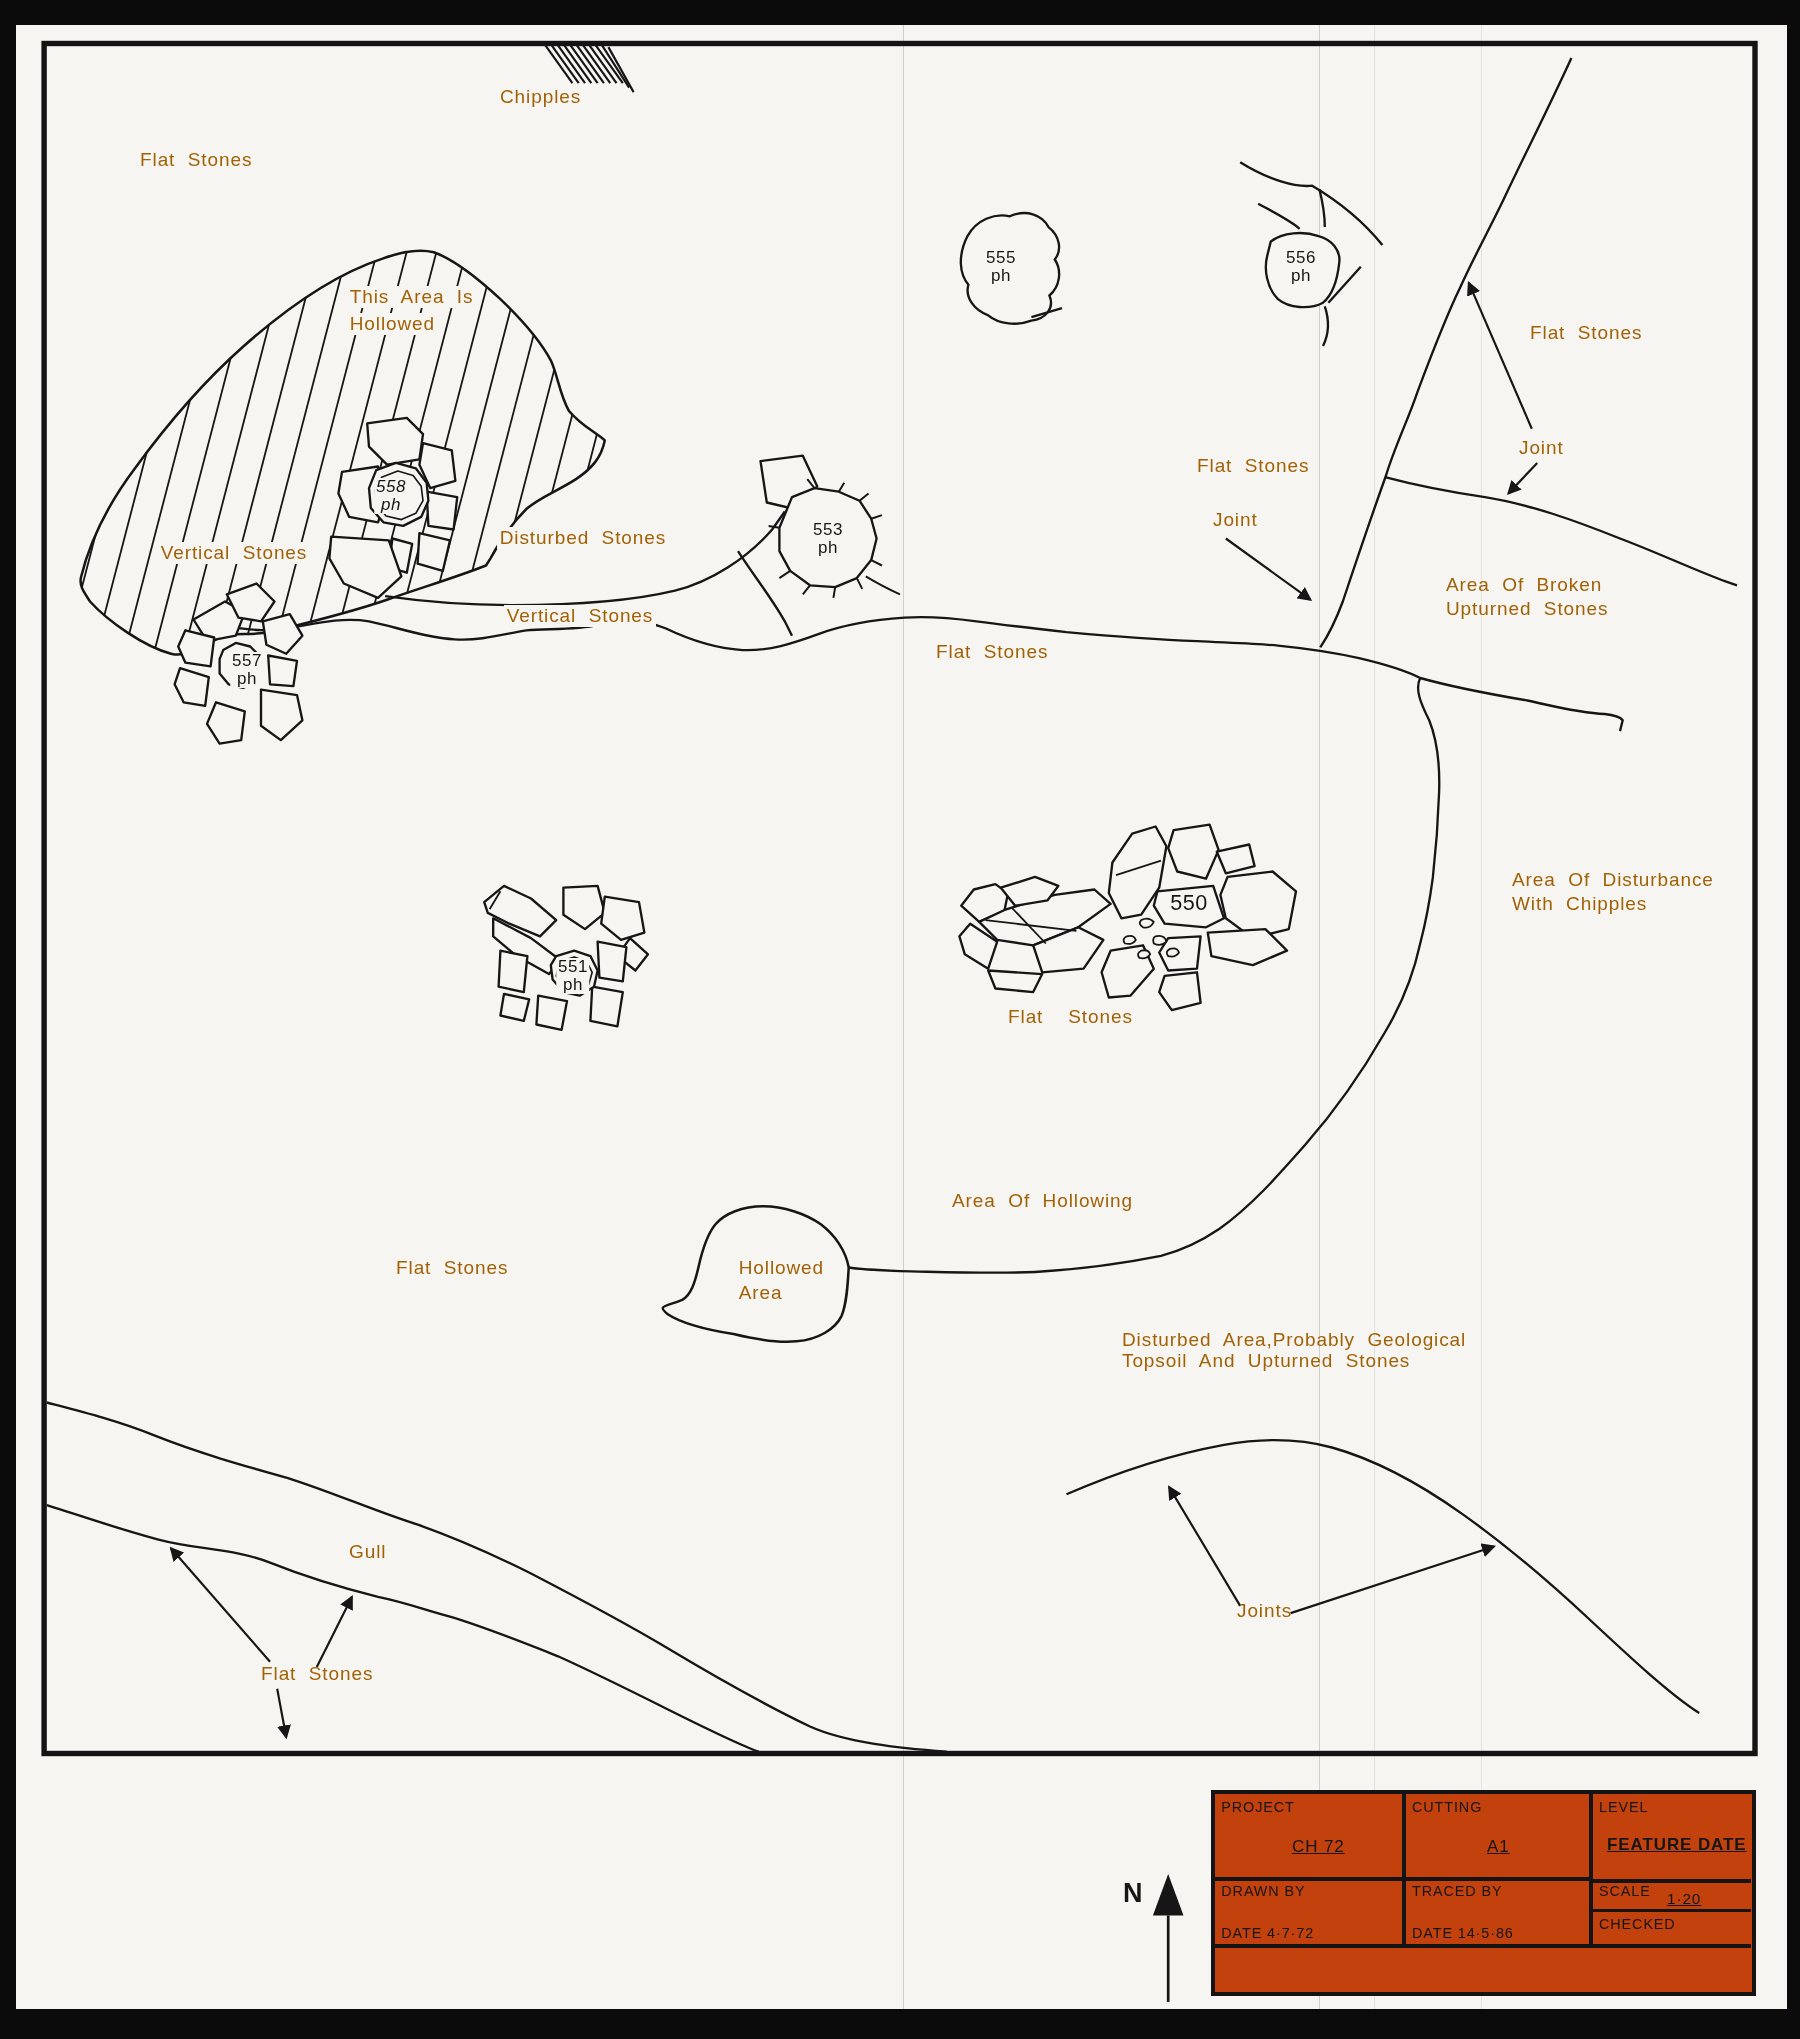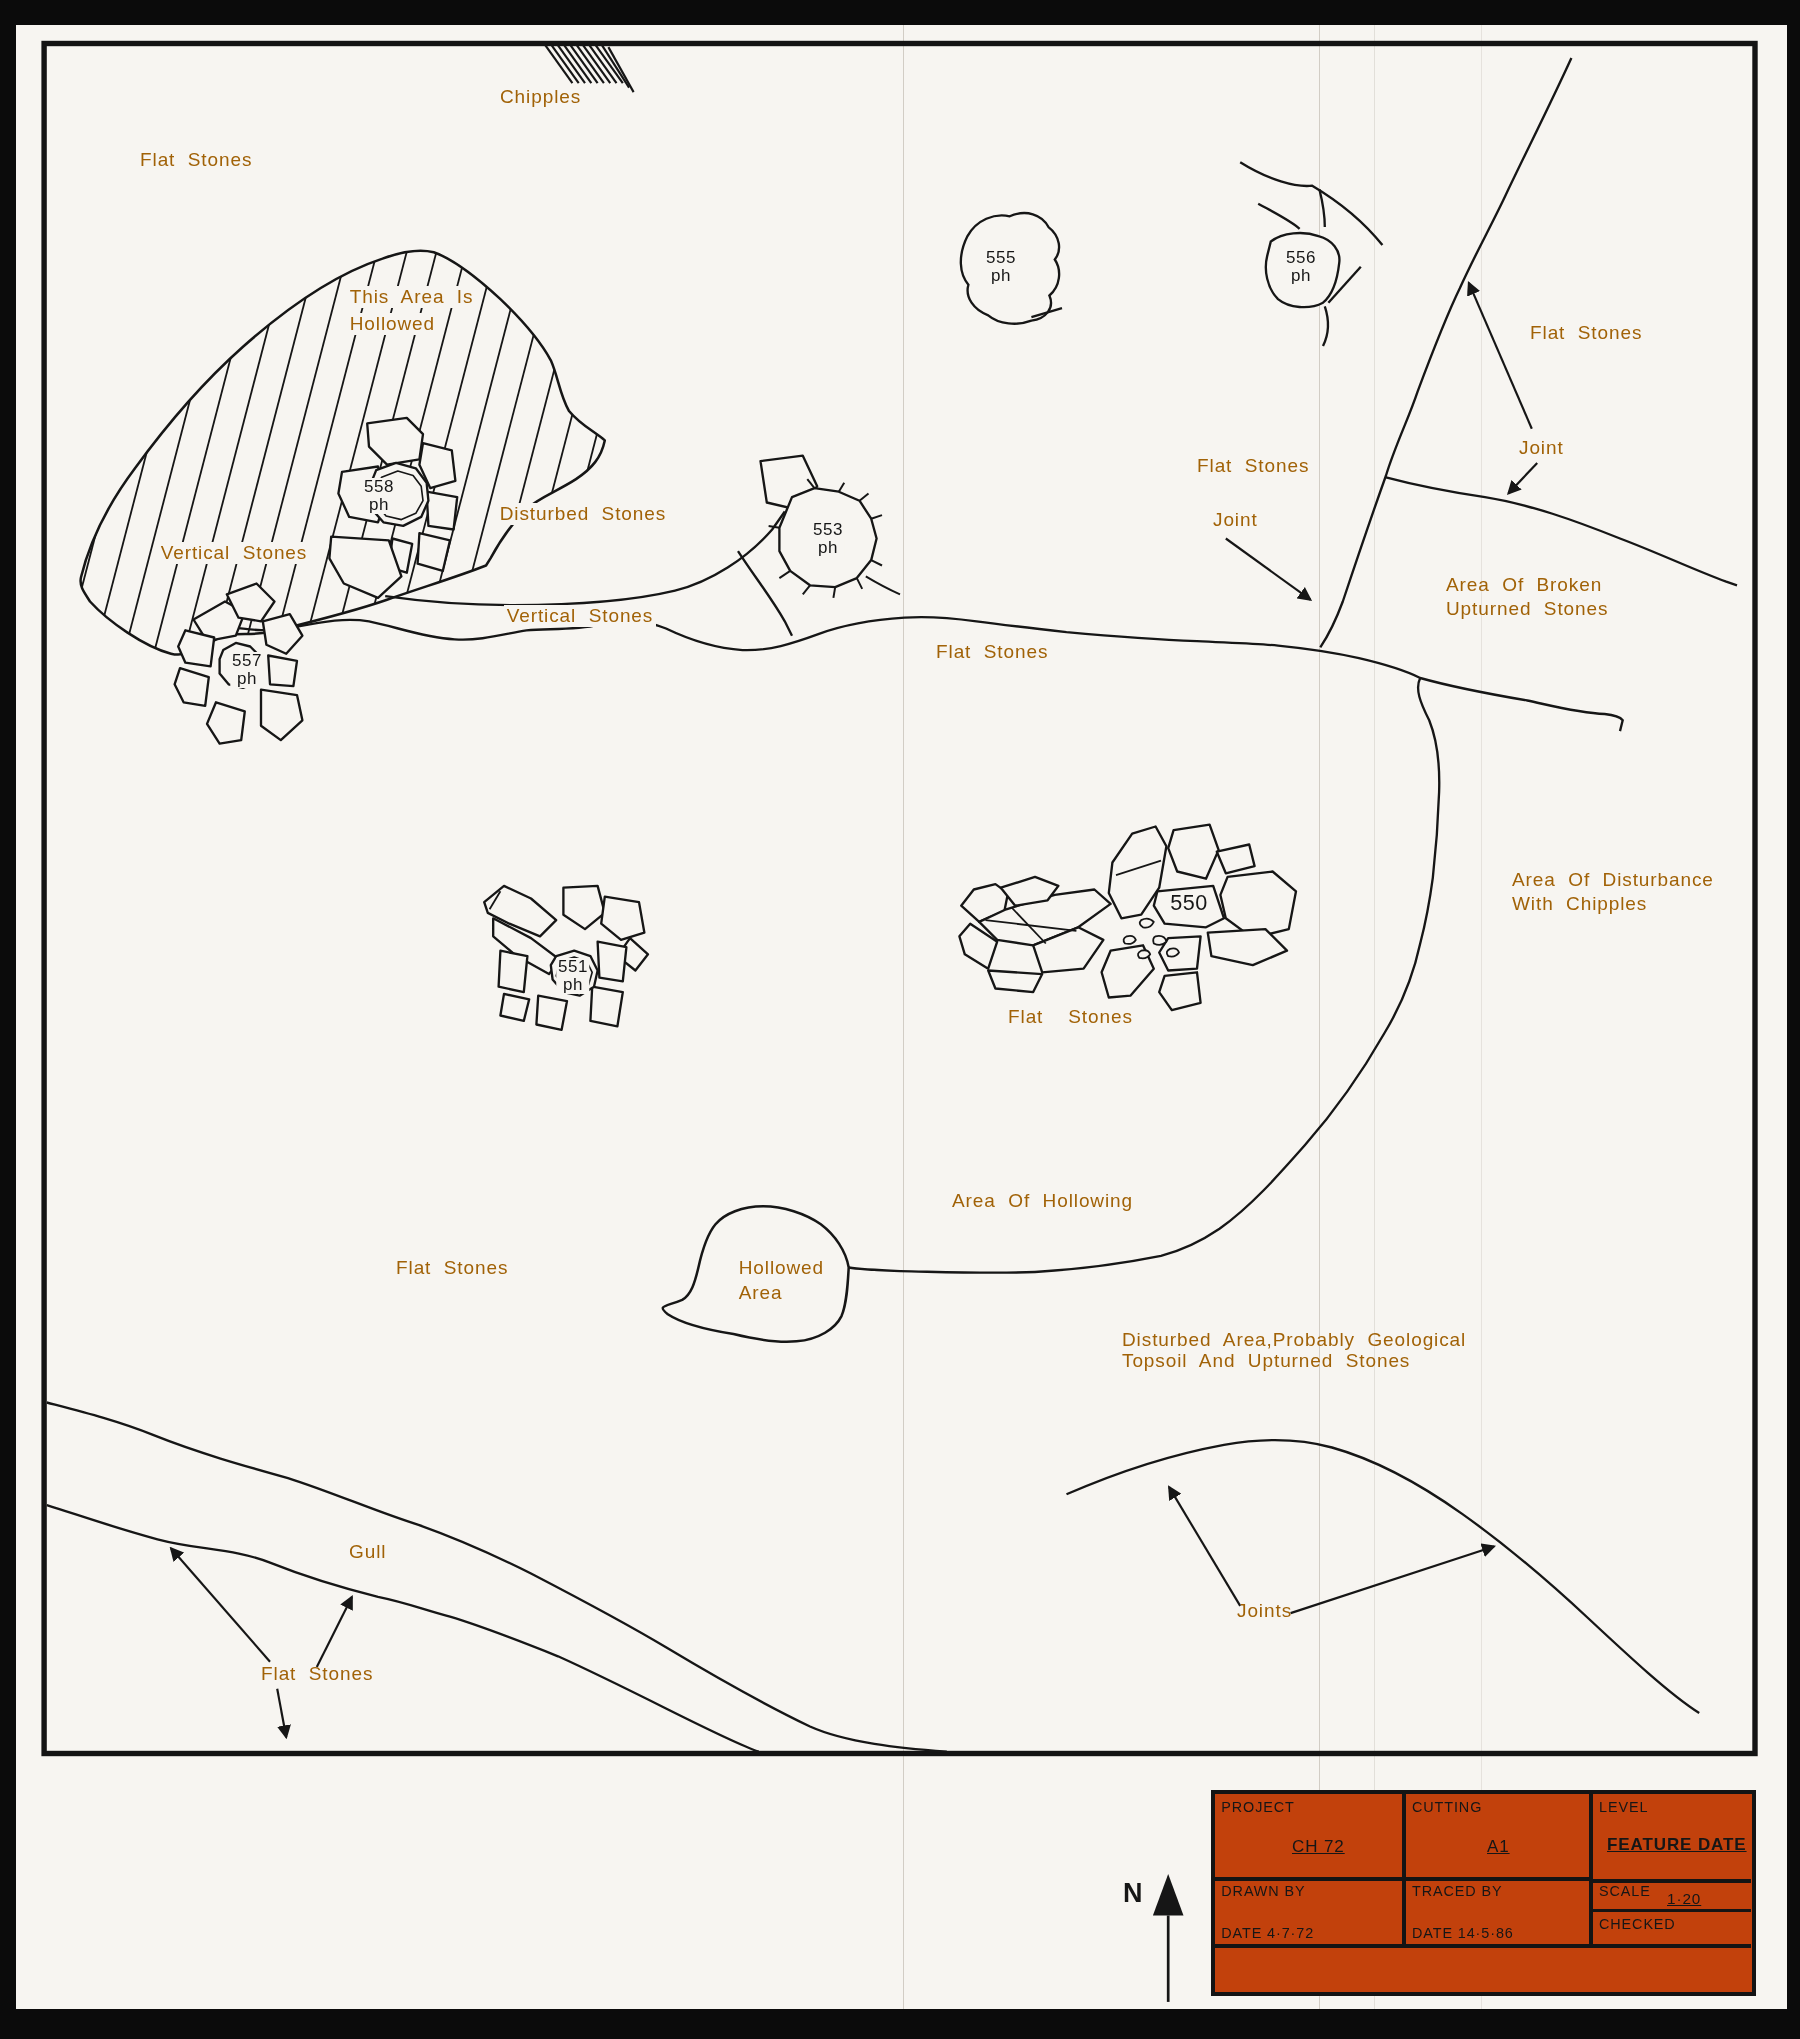--- a/index.html
+++ b/index.html
@@ -276,21 +276,21 @@
                c4,5 9,5 14,-2 c5,-7 9,-5 9,2 c0,7 6,7 12,0"></path>
     </g>
   </svg>
 
   <div>
       <div class="lbl" style="left: 500px; top: 86px;">Chipples</div>
       <div class="lbl" style="left: 140px; top: 149px;">Flat Stones</div>
       <div class="lbl bg" style="left: 347px; top: 286px;">This Area Is</div>
       <div class="lbl bg" style="left: 347px; top: 313px;">Hollowed</div>
       <div class="lbl bg" style="left: 158px; top: 542px;">Vertical Stones</div>
-      <div class="lbl bg" style="left: 497px; top: 503px;">Disturbed Stones</div>
+      <div class="lbl bg" style="left: 497px; top: 527px;">Disturbed Stones</div>
       <div class="lbl bg" style="left: 504px; top: 605px;">Vertical Stones</div>
       <div class="lbl" style="left: 936px; top: 641px;">Flat Stones</div>
       <div class="lbl" style="left: 1197px; top: 455px;">Flat Stones</div>
       <div class="lbl" style="left: 1213px; top: 509px;">Joint</div>
       <div class="lbl" style="left: 1530px; top: 322px;">Flat Stones</div>
       <div class="lbl" style="left: 1519px; top: 437px;">Joint</div>
       <div class="lbl" style="left: 1446px; top: 574px;">Area Of Broken</div>
       <div class="lbl" style="left: 1446px; top: 598px;">Upturned Stones</div>
       <div class="lbl" style="left: 1512px; top: 869px;">Area Of Disturbance</div>
       <div class="lbl" style="left: 1512px; top: 893px;">With Chipples</div>
@@ -299,21 +299,21 @@
       <div class="lbl bg" style="left: 736px; top: 1257px;">Hollowed</div>
       <div class="lbl bg" style="left: 736px; top: 1282px;">Area</div>
       <div class="lbl" style="left: 396px; top: 1257px;">Flat Stones</div>
       <div class="lbl" style="left: 1122px; top: 1329px;">Disturbed Area,Probably Geological</div>
       <div class="lbl" style="left: 1122px; top: 1350px;">Topsoil And Upturned Stones</div>
       <div class="lbl" style="left: 349px; top: 1541px;">Gull</div>
       <div class="lbl" style="left: 261px; top: 1663px;">Flat Stones</div>
       <div class="lbl" style="left: 1237px; top: 1600px;">Joints</div>
     </div>
   <div>
-      <div class="ph" style="left: 379px; top: 496px;">
+      <div class="ph" style="left: 391px; top: 496px; font-style: italic;">
         <span class="num">558</span>
         <span class="suf">ph</span>
       </div>
       <div class="ph" style="left: 247px; top: 670px;">
         <span class="num">557</span>
         <span class="suf">ph</span>
       </div>
       <div class="ph" style="left: 828px; top: 539px;">
         <span class="num">553</span>
         <span class="suf">ph</span>

